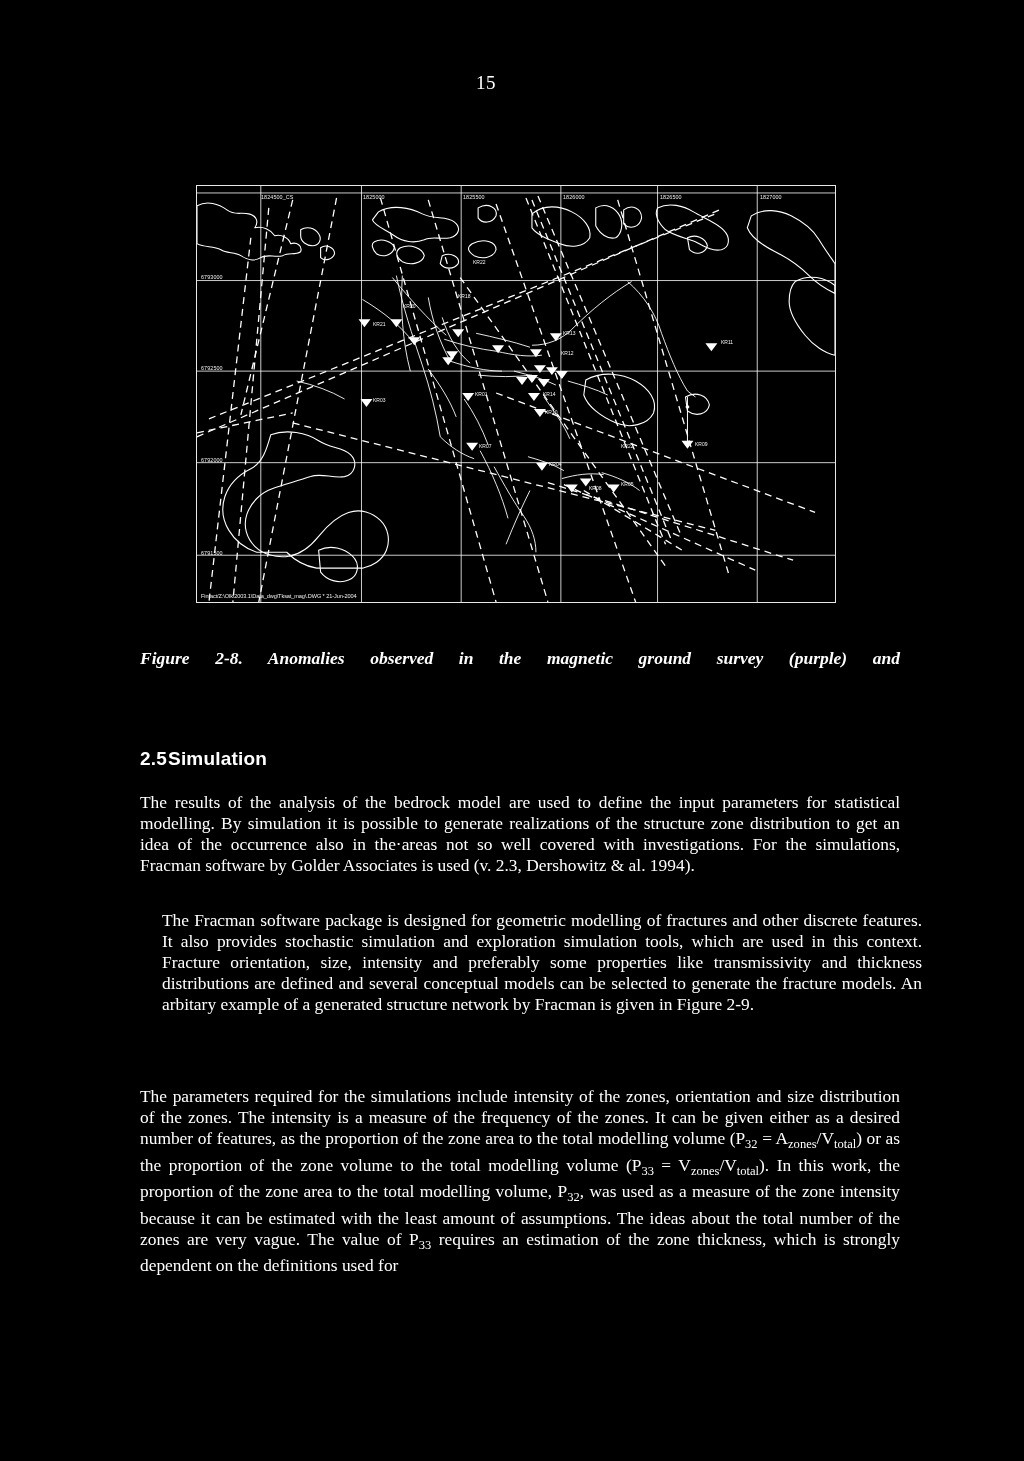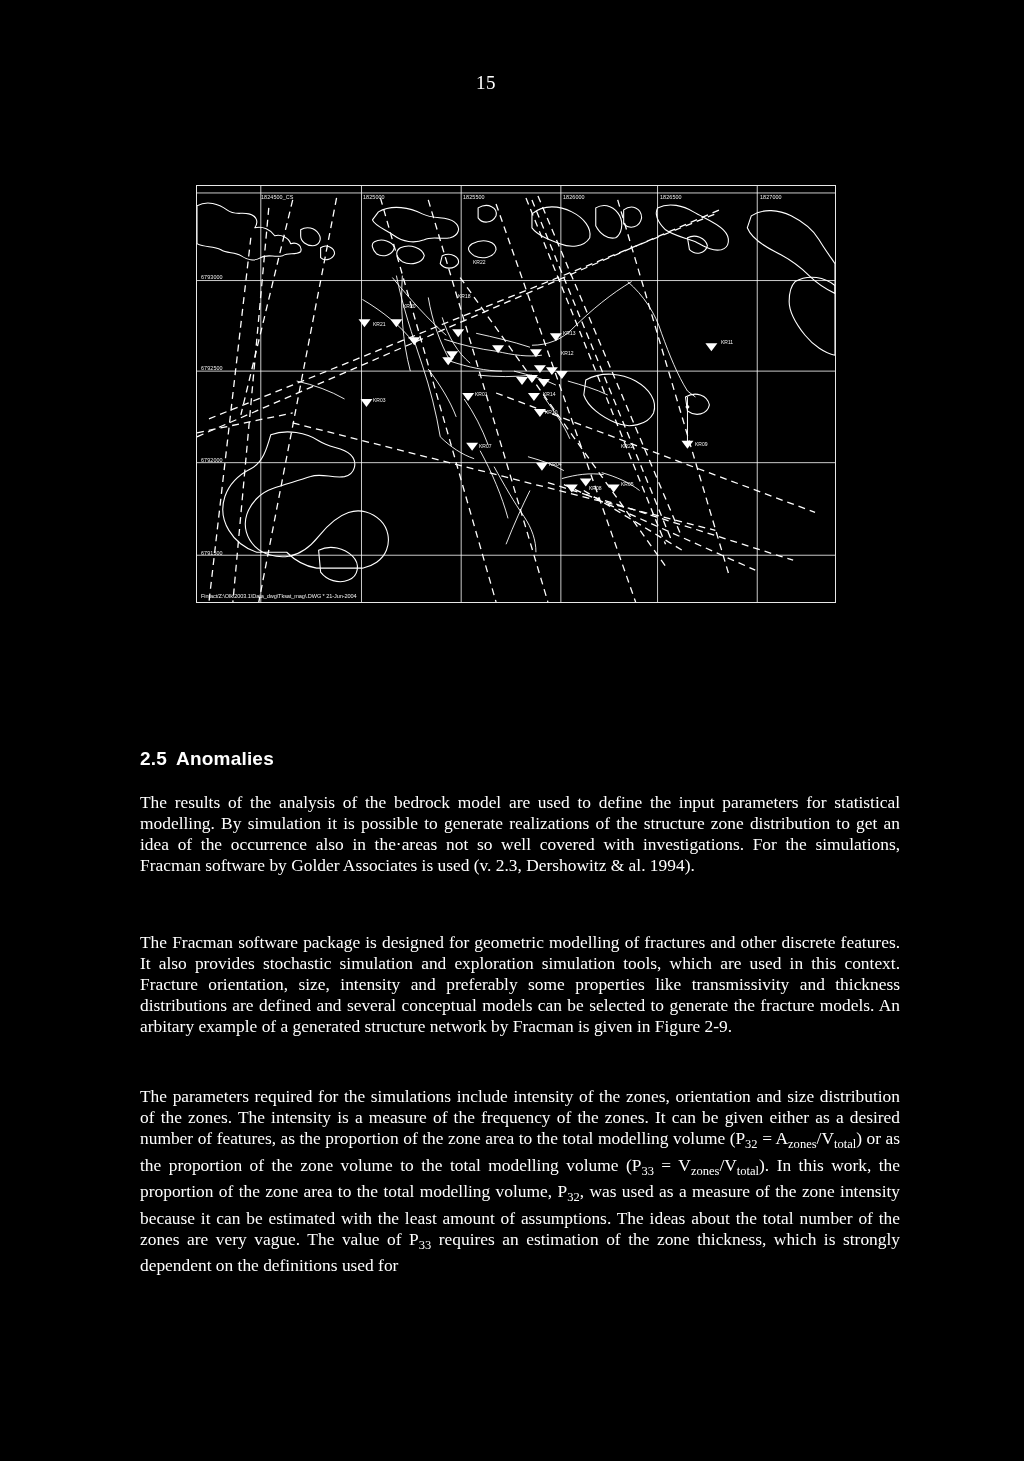--- a/index.html
+++ b/index.html
@@ -91,33 +91,33 @@
   
   .section-heading {
     position: absolute;
     left: 140px;
     top: 748px;
     font-family: "Liberation Sans", sans-serif;
     font-weight: bold;
     font-size: 19px;
     letter-spacing: 0.2px;
   }
-  .section-heading .num { margin-right: 9px; }
+  .section-heading .num { margin-right: 1px; }
 
   
   .body-text {
     position: absolute;
     left: 140px;
     width: 760px;
     font-size: 17.4px;
     line-height: 21px;
     text-align: justify;
   }
   .p1 { top: 792px; }
-  .p2 { top: 932px; }
+  .p2 { top: 910px; margin-left: 22px; }
   .p3 { top: 1086px; }
 
   .body-text p { margin: 0; }
 
   sub { font-size: 0.72em; vertical-align: -0.28em; }
 </style>
 </head>
 <body>
 
 <div class="page-number">15</div>
@@ -283,24 +283,25 @@
     <div class="bh-label" style="left:424px; top:258px;">KR22</div>
     <div class="bh-label" style="left:352px; top:276px;">KR04</div>
     <div class="bh-label" style="left:424px; top:296px;">KR05</div>
     <div class="bh-label" style="left:392px; top:300px;">KR08</div>
 
     <div class="plot-stamp">Fintact/Z:\Olk\2003.1\Data_dwg\Tksat_mag\.DWG  * 21-Jun-2004</div>
   </div>
 </div>
 
 <div class="caption">
+  <span class="cap-line1">Figure 2-8.  Anomalies  observed  in  the  magnetic  ground  survey  (purple)  and</span>
 </div>
 
 <div class="section-heading">
-  <span class="num">2.5</span><span>Anomalies</span>
+  <span class="num">2.5</span><span>Simulation</span>
 </div>
 
 <div class="body-text p1">
   <p>The results of the analysis of the bedrock model are used to define the input parameters for statistical modelling. By simulation it is possible to generate realizations of the structure zone distribution to get an idea of the occurrence also in the·areas not so well covered with investigations. For the simulations, Fracman software by Golder Associates is used (v. 2.3, Dershowitz &amp; al. 1994).</p>
 </div>
 
 <div class="body-text p2">
   <p>The Fracman software package is designed for geometric modelling of fractures and other discrete features. It also provides stochastic simulation and exploration simulation tools, which are used in this context. Fracture orientation, size, intensity and preferably some properties like transmissivity and thickness distributions are defined and several conceptual models can be selected to generate the fracture models. An arbitary example of a generated structure network by Fracman is given in Figure 2-9.</p>
 </div>
 

